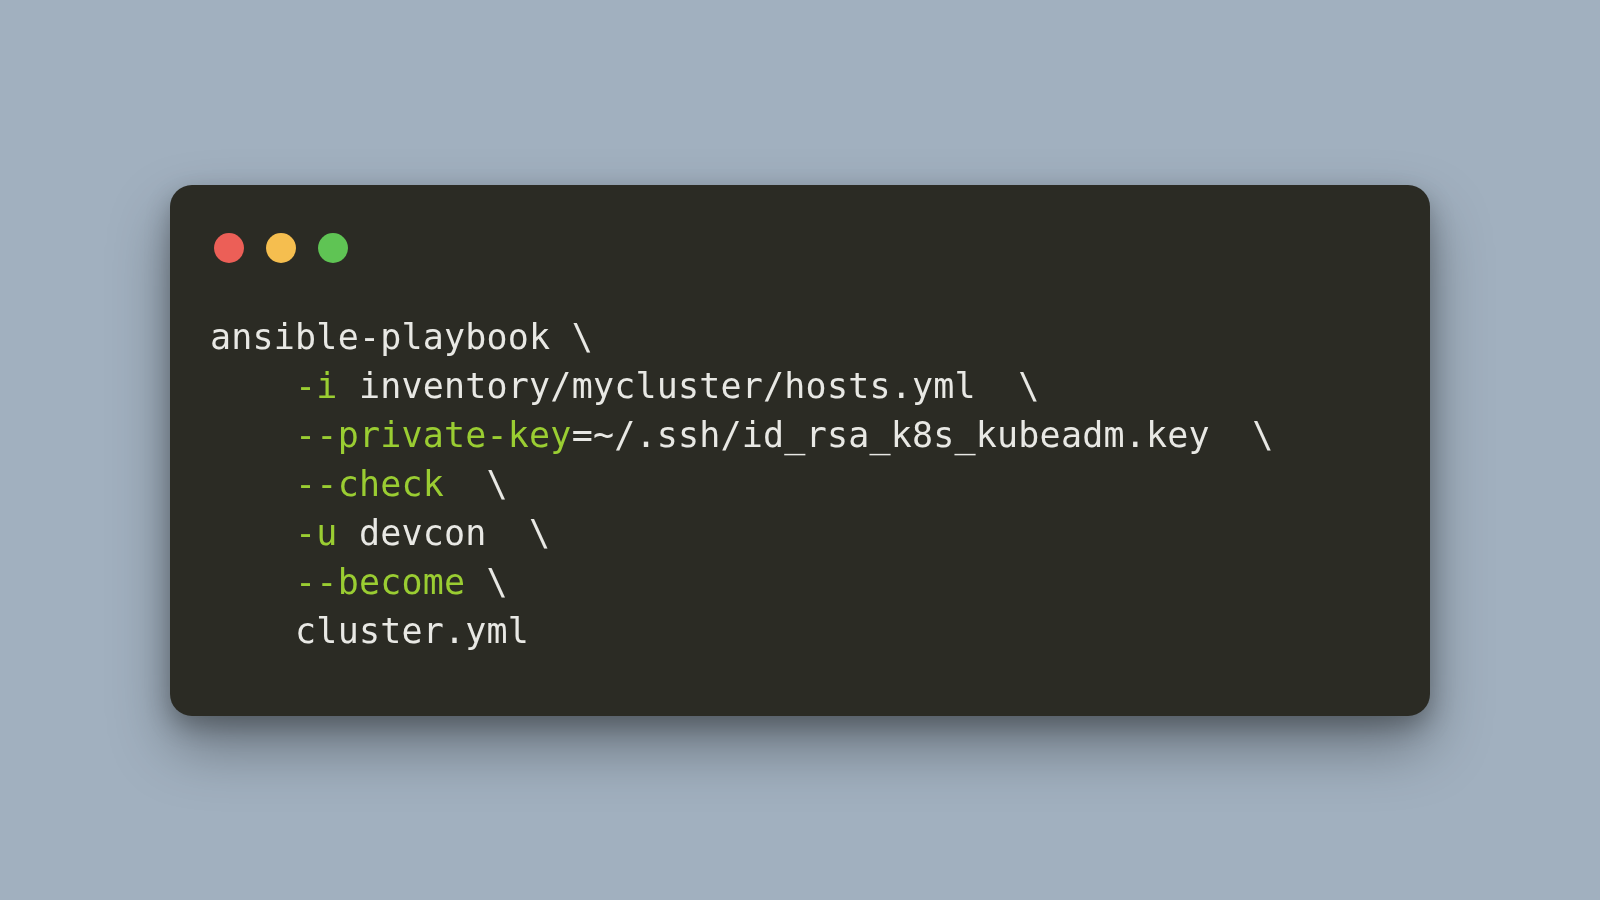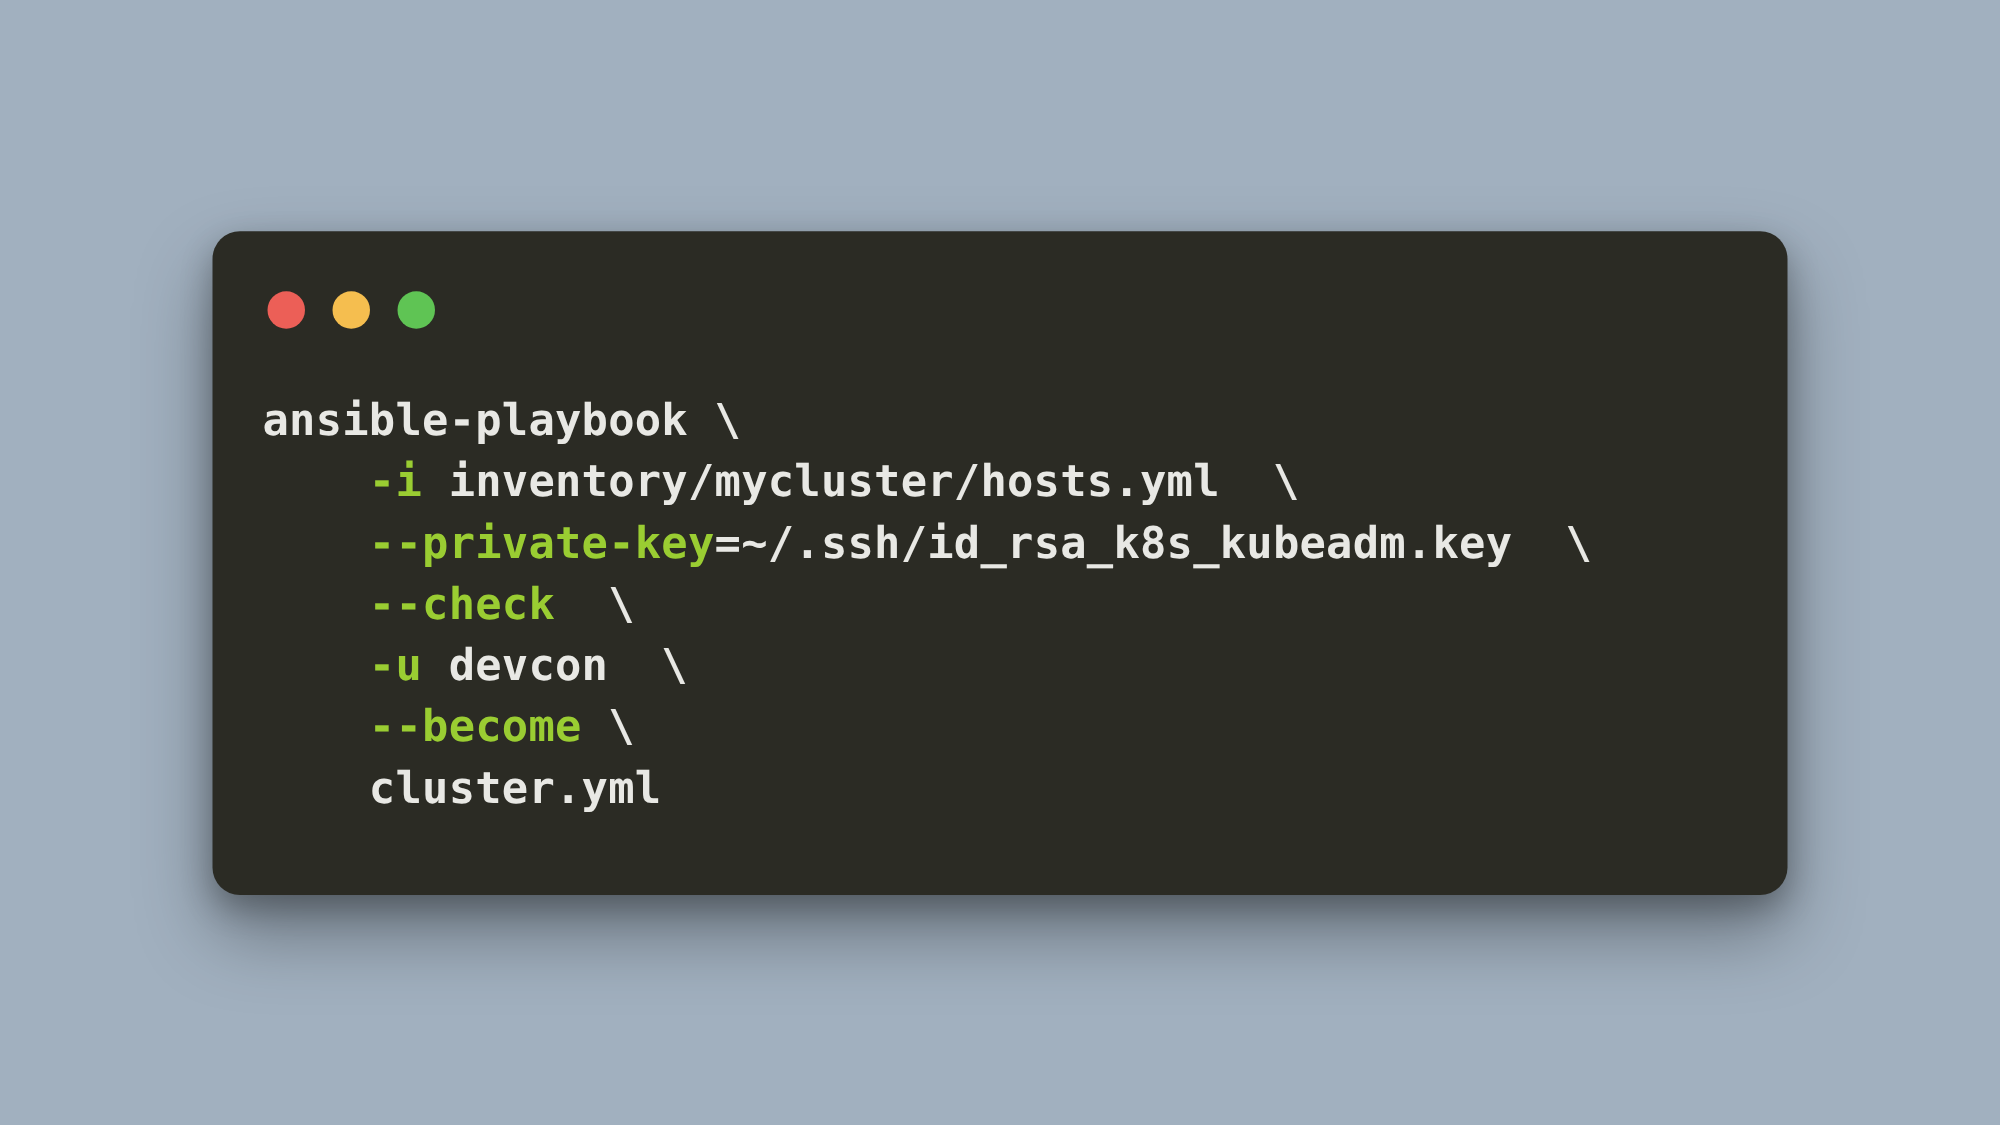--- a/index.html
+++ b/index.html
@@ -32,21 +32,21 @@
       border-radius: 50%;
     }
     .red    { background: #ec5f57; }
     .yellow { background: #f5be4f; }
     .green  { background: #5fc454; }
     .code {
       font-size: 35px;
       line-height: 1.40;
       white-space: pre;
       color: #e8e8e4;
-      font-weight: 700;
+      font-weight: 400;
       letter-spacing: 0.2px;
     }
     .flag { color: #9acd32; }
   </style>
 </head>
 <body>
 
 <div class="terminal">
   <div class="traffic-lights">
     <div class="light red"></div>

